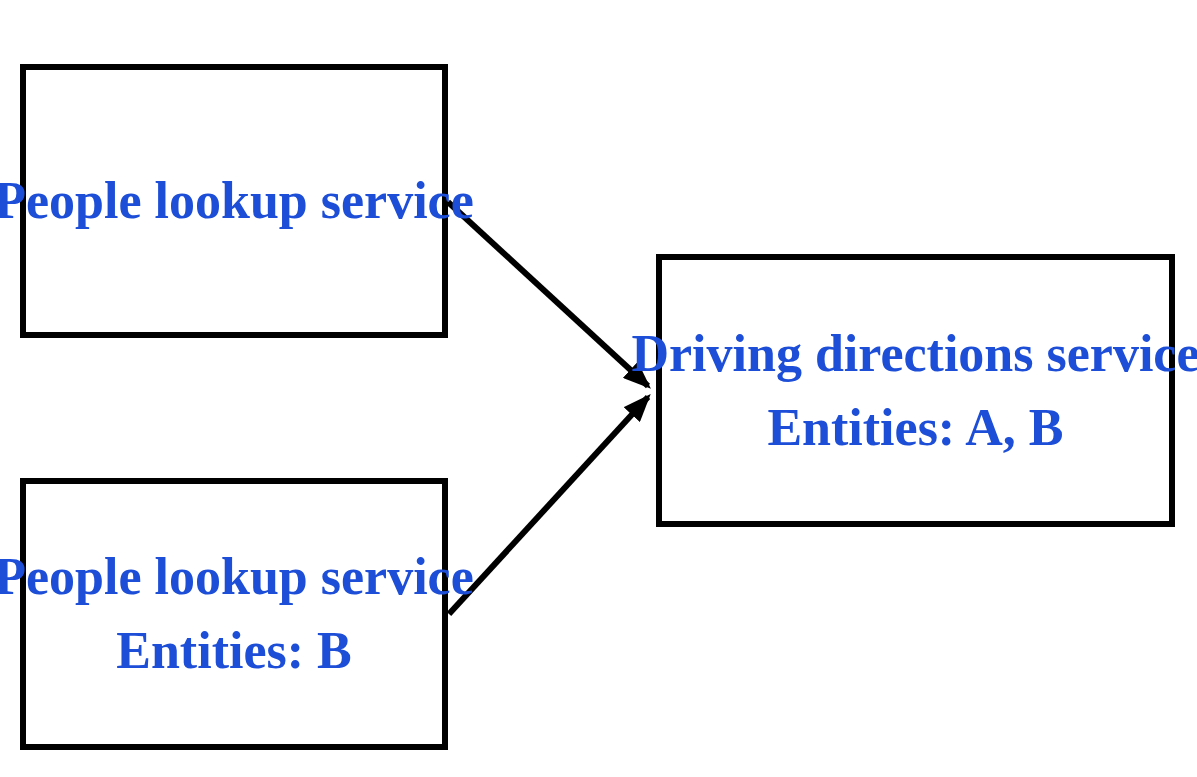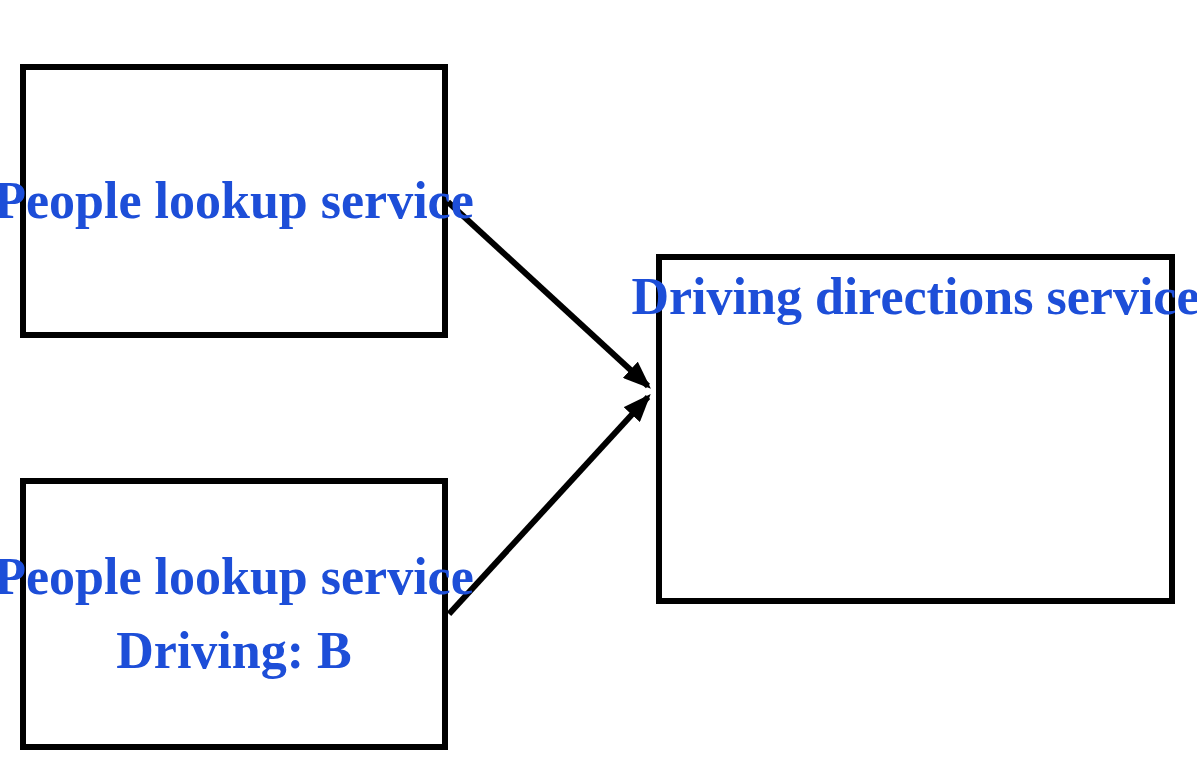--- a/index.html
+++ b/index.html
@@ -51,22 +51,21 @@
   .node-people-b {
     left: 20px;
     top: 478px;
     width: 428px;
     height: 272px;
   }
   .node-driving {
     left: 656px;
     top: 254px;
     width: 519px;
-    height: 350px;
-    justify-content: space-between;
+    height: 273px;
   }
 </style>
 </head>
 <body>
 
 <div class="canvas">
 
   <svg class="arrows-layer" width="1197" height="777" viewBox="0 0 1197 777" xmlns="http://www.w3.org/2000/svg">
     <defs>
       <marker id="arrowhead" markerUnits="userSpaceOnUse" markerWidth="28" markerHeight="22" refX="24" refY="11" orient="auto">
@@ -76,20 +75,21 @@
     <line x1="448" y1="202" x2="648" y2="386" stroke="#000000" stroke-width="6" marker-end="url(#arrowhead)"></line>
     <line x1="449" y1="614" x2="648" y2="397" stroke="#000000" stroke-width="6" marker-end="url(#arrowhead)"></line>
   </svg>
 
   <div class="node node-people-a">
     <div class="title">People lookup service</div>
   </div>
 
   <div class="node node-people-b">
     <div class="title">People lookup service</div>
-    <div class="subtitle">Driving: B</div>
+    <div class="subtitle">Entities: B</div>
   </div>
 
   <div class="node node-driving">
     <div class="title">Driving directions service</div>
+    <div class="subtitle">Entities: A, B</div>
   </div>
 
 </div>
 
 </body></html>

